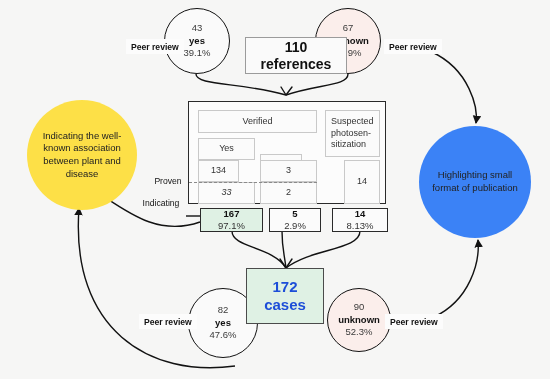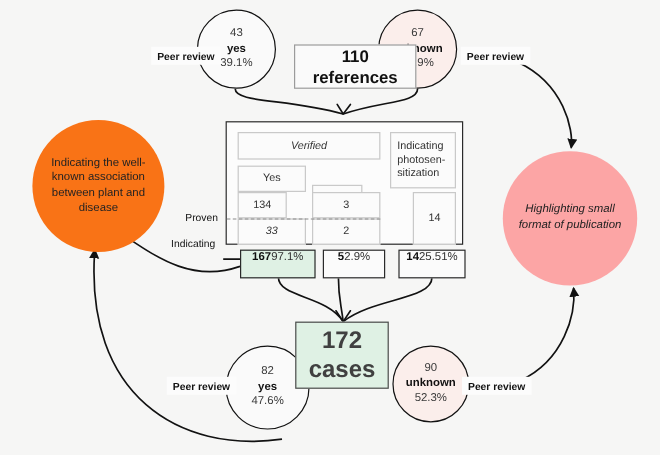--- a/index.html
+++ b/index.html
@@ -30,22 +30,22 @@
   
   .blob {
     border-radius: 50%;
     display: flex; align-items: center; justify-content: center;
     text-align: center;
     line-height: 1.32;
     font-size: 9.5px;
     color: #222;
     padding: 6px;
   }
-  .blob-green { background: #f97316; }
-  .blob-pink  { background: #fca5a5; font-style: italic; }
+  .blob-green { background: #fde047; }
+  .blob-pink  { background: #3b82f6; }
 
   
   .circ {
     border-radius: 50%;
     border: 1.4px solid #121212;
     background: #fafafa;
     display: flex; flex-direction: column;
     align-items: center; justify-content: center;
     text-align: center;
     line-height: 1.3;
@@ -74,23 +74,23 @@
     text-align: center;
     font-size: 14px; font-weight: bold;
     line-height: 1.18;
     color: #111;
   }
   .gbox {
     border: 1.6px solid #4b4b4b;
     background: #dff1e4;
     display: flex; align-items: center; justify-content: center;
     text-align: center;
-    font-size: 20px; font-weight: bold;
+    font-size: 15px; font-weight: bold;
     line-height: 1.2;
-    color: #404040;
+    color: #1d4ed8;
   }
 
   
   .tbl {
     border: 1.7px solid #2a2a2a;
     background: #fcfcfc;
   }
   .cell {
     position: absolute; box-sizing: border-box;
     border: 1px solid #c9c9c9;
@@ -111,22 +111,22 @@
   }
   .dashline {
     position: absolute;
     border-top: 1px dashed #8a8a8a;
   }
 
   
   .rbox {
     border: 1.5px solid #2a2a2a;
     background: #fbfbfb;
-    display: flex; flex-direction: row;
-    justify-content: center;
+    display: flex; flex-direction: column;
+    align-items: center; justify-content: center;
     line-height: 1.22;
   }
   .rbox.green { background: #dff1e4; }
   .rbox .v { font-size: 9.5px; font-weight: bold; color: #111; }
   .rbox .p { font-size: 9.5px; color: #333; }
 </style>
 </head>
 <body>
 
 <div id="stage">
@@ -190,33 +190,33 @@
 
   <div class="node hbox" style="left:233px; top:37px; width:102px; height:37px;margin-left:12px;">
     <div>
       <span>110</span><br>
       <span>references</span>
     </div>
   </div>
 
   <div class="node tbl" style="left:188px; top:101px; width:198px; height:103px;">
 
-    <div class="cell hdr" style="left:9px; top:8px; width:119px; height:23px;font-style:italic;">
+    <div class="cell hdr" style="left:9px; top:8px; width:119px; height:23px;">
       <span>Verified</span>
     </div>
 
     <div class="cell hdr" style="left:9px; top:36px; width:57px; height:22px;">
       <span>Yes</span>
     </div>
     <div class="cell hdr" style="left:71px; top:36px; width:42px; height:22px;margin-top:16px;">
       <span>No</span>
     </div>
 
     <div class="cell hdr hdr-left" style="left:136px; top:8px; width:55px; height:47px;">
-      <span>Indicating photosen-sitization</span>
+      <span>Suspected photosen-sitization</span>
     </div>
 
     <div class="cell" style="left:9px; top:58px; width:41px; height:22px;">
       <span>134</span>
     </div>
     <div class="cell" style="left:71px; top:58px; width:57px; height:22px;">
       <span>3</span>
     </div>
     <div class="cell" style="left:9px; top:80px; width:57px; height:22px;font-style:italic;">
       <span>33</span>
@@ -244,21 +244,21 @@
     <span class="p">97.1%</span>
   </div>
 
   <div class="node rbox" style="left:269px; top:208px; width:52px; height:24px;">
     <span class="v">5</span>
     <span class="p">2.9%</span>
   </div>
 
   <div class="node rbox" style="left:332px; top:208px; width:56px; height:24px;">
     <span class="v">14</span>
-    <span class="p">25.51%</span>
+    <span class="p">8.13%</span>
   </div>
 
   <div class="node circ" style="left:188px; top:288px; width:70px; height:70px;">
     <span class="n">82</span>
     <span class="lb">yes</span>
     <span class="pc">47.6%</span>
   </div>
 
   <div class="node circ pinkfill" style="left:327px; top:288px; width:64px; height:64px;">
     <span class="n">90</span>

